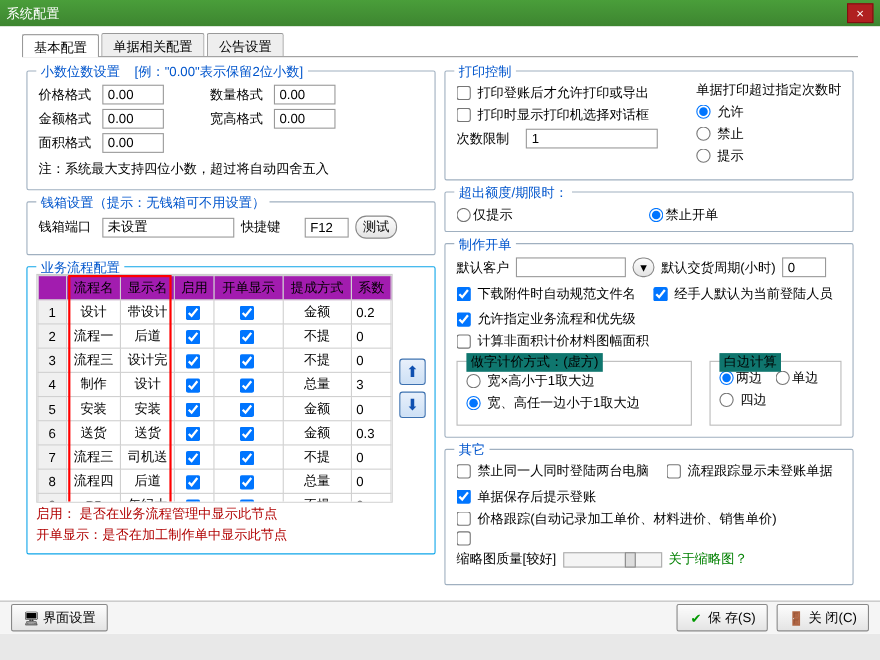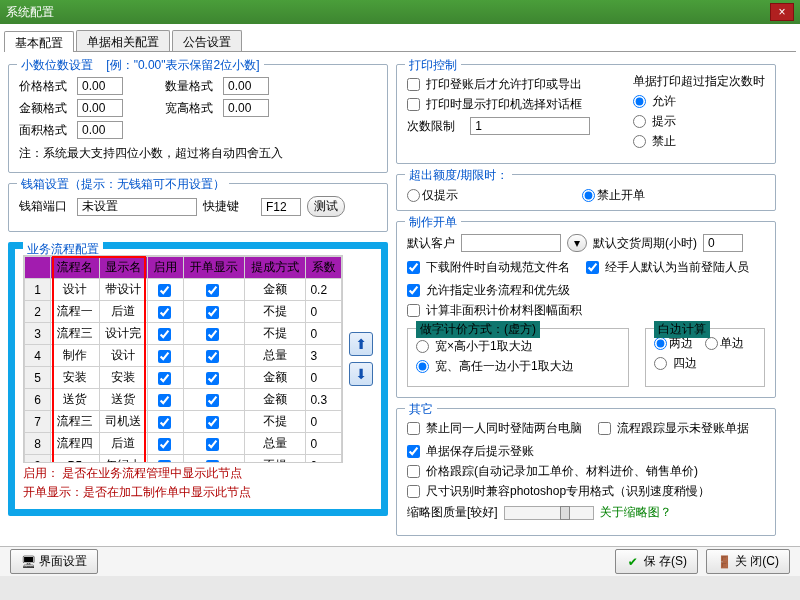--- a/index.html
+++ b/index.html
@@ -1,39 +1,39 @@
 <!DOCTYPE html>
 <html><head>
 <meta charset="utf-8">
 <style>
 *{box-sizing:border-box;margin:0;padding:0;font-family:"Microsoft YaHei",SimSun,sans-serif;font-size:12px}
 body{background:#e8e8e8;width:800px;height:600px;overflow:hidden}
 .titlebar{height:24px;background:linear-gradient(#4a9e3a,#3d8530);color:#fff;display:flex;align-items:center;padding:0 6px;position:relative}
 .titlebar .title{flex:1}
 .close-btn{width:24px;height:18px;background:#b02020;color:#fff;text-align:center;line-height:16px;border:1px solid #801010;cursor:pointer}
-.content{background:#fff;height:552px;padding:6px 4px;position:relative}
+.content{background:#fff;height:552px;padding:6px 20px;position:relative}
 .tabs{display:flex;border-bottom:1px solid #999;height:22px}
 .tab{padding:3px 10px;border:1px solid #999;border-bottom:none;background:#eee;margin-right:2px;cursor:pointer;border-radius:2px 2px 0 0}
 .tab.active{background:#fff;position:relative;top:1px}
 .panel{padding:8px 4px;display:flex;gap:8px}
 .col{display:flex;flex-direction:column;gap:6px}
 .left{width:380px}
 .right{width:380px}
 .group{border:1px solid #a0b0c0;border-radius:2px;padding:8px 10px 10px;position:relative;margin-top:4px}
 .group-title{position:absolute;top:-8px;left:8px;background:#fff;padding:0 4px;color:#0055cc}
 .group-title .hint{color:#0055cc}
 .row{display:flex;align-items:center;gap:6px;margin:4px 0}
 .lbl{min-width:52px}
 input[type=text]{border:1px solid #999;height:18px;padding:0 4px;background:#fff}
-.w50{width:46px}
+.w50{width:56px}
 .w120{width:120px}
 .note{margin-top:6px}
 .btn{border:1px solid #888;background:linear-gradient(#fdfdfd,#e4e4e4);padding:2px 10px;border-radius:10px;cursor:pointer}
 .btn-sm{padding:1px 6px}
-.bizgrid{border:7px solid #0ea5e9;border-radius:2px;padding:6px 8px 8px;position:relative;margin-top:4px}
+.bizgrid{border:1px solid #0ea5e9;border-radius:2px;padding:6px 8px 8px;position:relative;margin-top:4px}
 .grid-wrap{display:flex;gap:6px}
 .grid{border:1px solid #ccc;height:208px;overflow:hidden;position:relative;flex:1}
 table{border-collapse:collapse;width:100%}
 th,td{border:1px solid #d0d0d0;padding:2px 4px;text-align:center;height:20px;background:#fff}
 th{background:#a21caf;font-weight:normal}
 td.rownum{background:#f0f0f0;width:26px}
 .arrows{display:flex;flex-direction:column;gap:6px;justify-content:center}
 .arrow-btn{width:24px;height:24px;border:1px solid #3b70b0;border-radius:3px;background:linear-gradient(#e8f0fb,#cde0f5);color:#1050b0;font-size:14px;text-align:center;line-height:22px;cursor:pointer}
 .redbox{position:absolute;border:2px solid red;pointer-events:none}
 .help{color:#b00000;margin-top:2px}
@@ -229,25 +229,25 @@
             <div class="row"><span>次数限制</span>&nbsp;<input type="text" style="width: 120px;" value="1"></div>
           </div>
           <div>
             <div>单据打印超过指定次数时</div>
             <div class="chk-row">
                 <input type="radio" name="ov" checked="" style="">
                 <span>允许</span>
               </div>
             <div class="chk-row">
                 <input type="radio" name="ov" style="">
+                <span>禁止</span>
+              </div>
+            <div class="chk-row">
+                <input type="radio" name="ov" style="">
                 <span>提示</span>
-              </div>
-            <div class="chk-row">
-                <input type="radio" name="ov" style="">
-                <span>禁止</span>
               </div>
           </div>
         </div>
       </div>
 
       <div class="group" style="padding-top:12px;padding-bottom:6px">
         <div class="group-title">超出额度/期限时：</div>
         <div class="radio-row">
           <label><input type="radio" name="od" style=""><span>仅提示</span></label>
           <span style="width:100px"></span>
@@ -323,21 +323,20 @@
         <div class="chk-row">
             <input type="checkbox" checked="" style="">
             <span>单据保存后提示登账</span>
           </div>
         <div class="chk-row">
             <input type="checkbox" style="">
             <span>价格跟踪(自动记录加工单价、材料进价、销售单价)</span>
           </div>
         <div class="chk-row">
             <input type="checkbox" style="">
-            <span>尺寸识别时兼容photoshop专用格式（识别速度稍慢）</span>
           </div>
         <div class="row">
           <span>缩略图质量[较好]</span>
           <span class="slider">
               <span class="thumb"></span>
             </span>
           <span class="link">关于缩略图？</span>
         </div>
       </div>
     </div>

